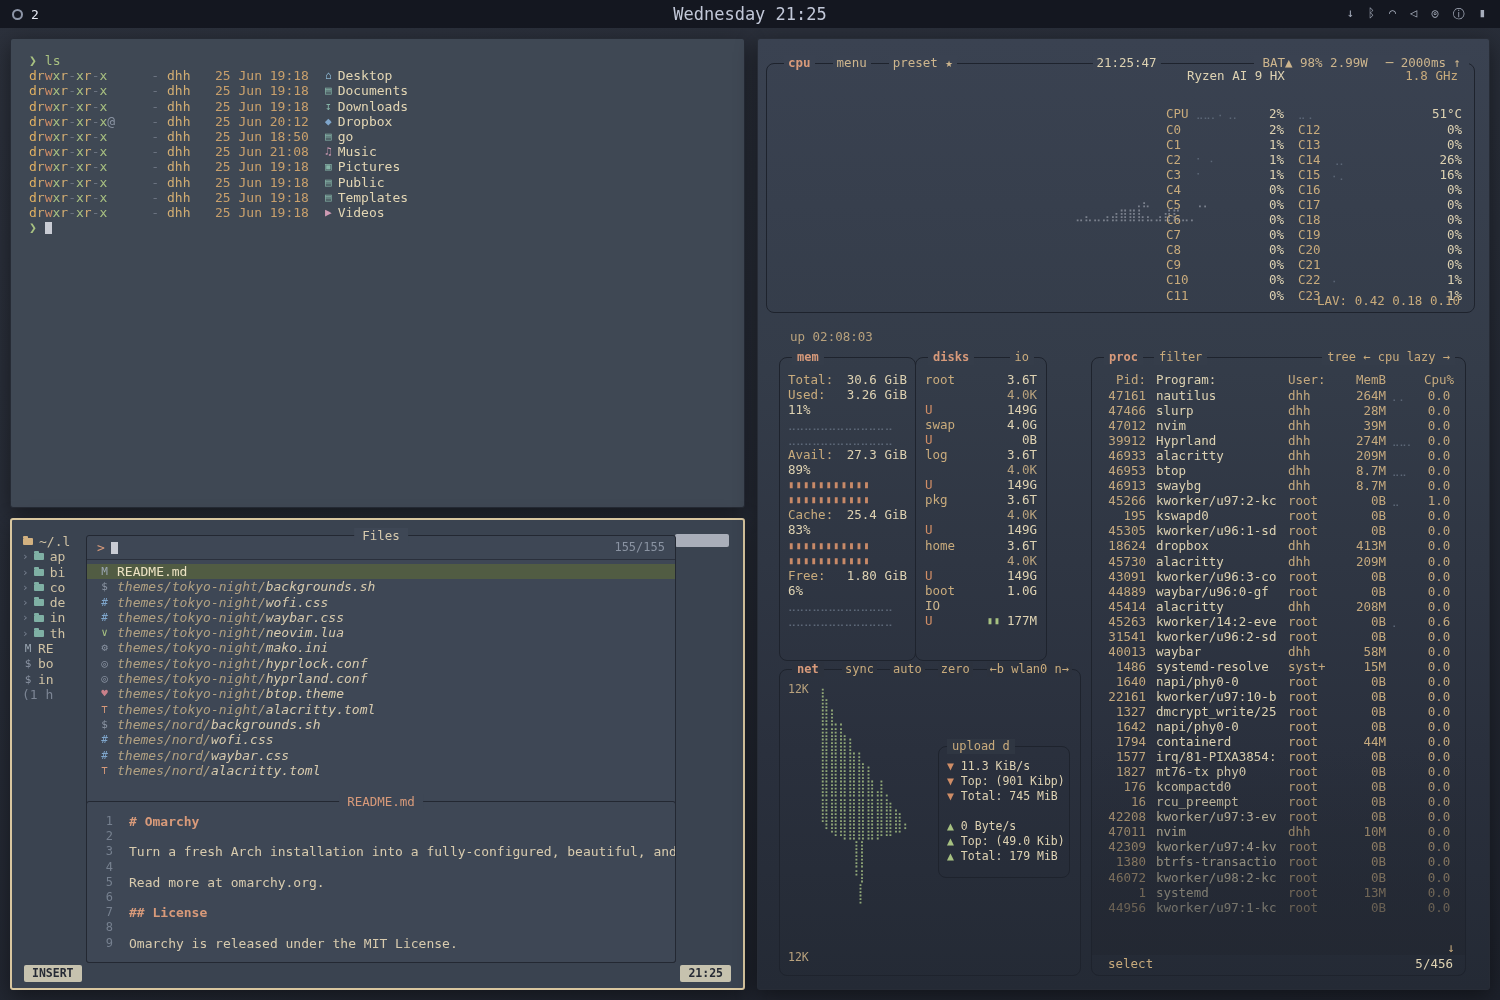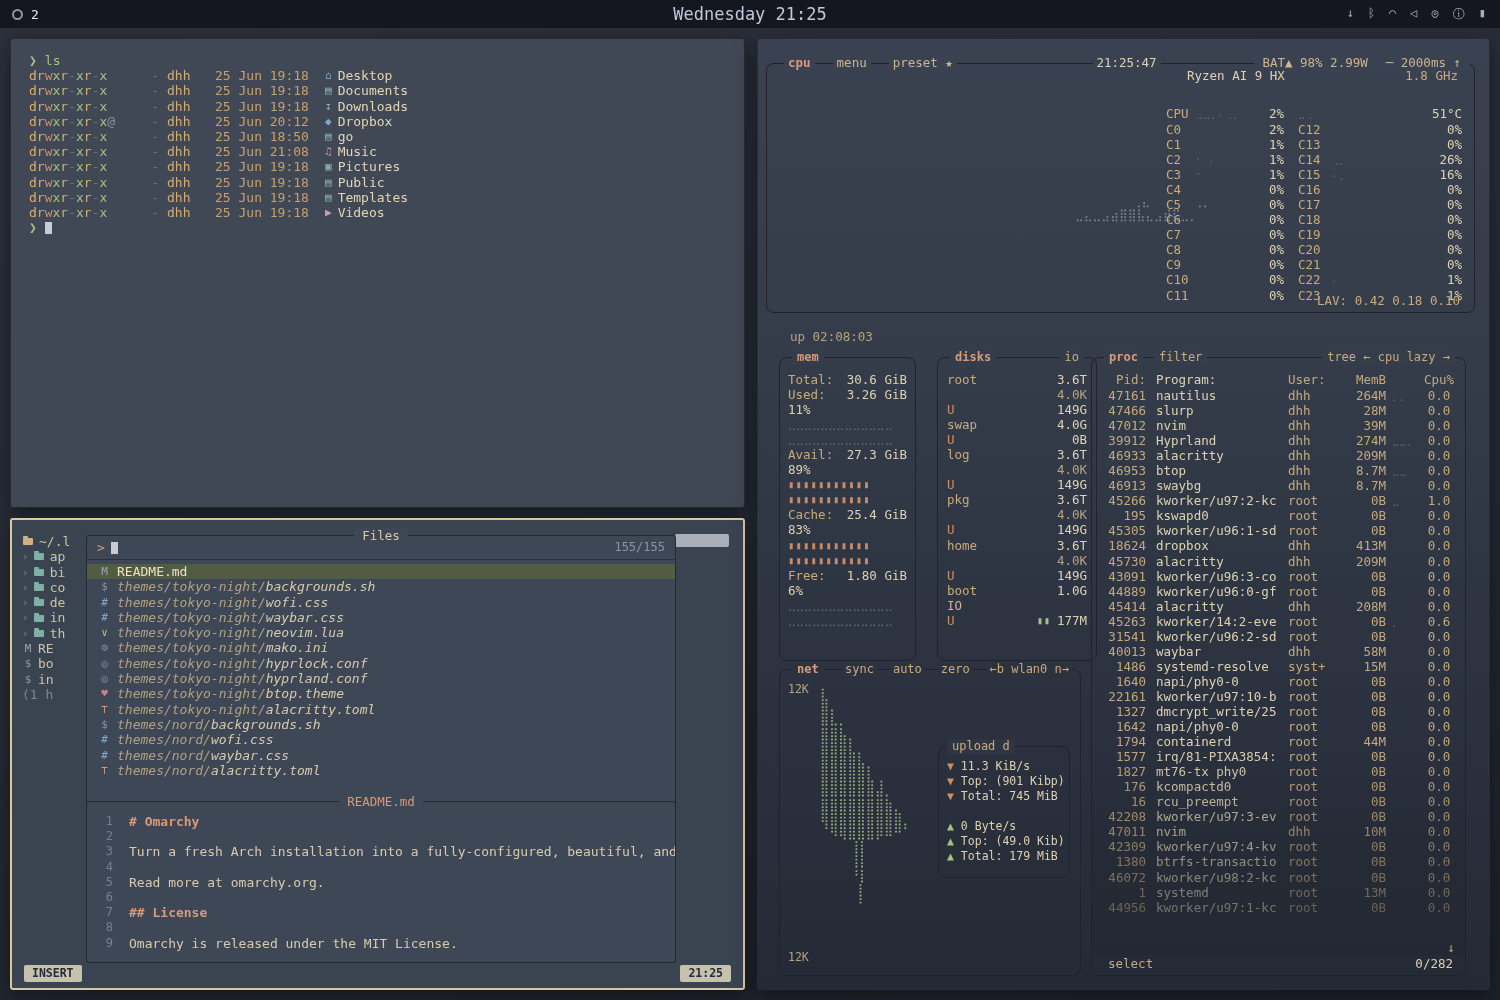--- a/index.html
+++ b/index.html
@@ -106,21 +106,21 @@
   .p-mem{left:21px;top:318px;width:137px;height:304px}
   .p-mem .p-label{background:#353d4a}
   .mem-lines{position:absolute;top:14px;left:8px;right:8px}
   .ml{height:15.06px;display:flex;justify-content:space-between;align-items:center;overflow:hidden}
   .ml-l{color:#c9ab7c}
   .ml-v{color:#ded2b2}
   .ml-pct{color:#ded2b2}
   .ml-bar-dots{color:#5d6878;font-size:11px}
   .ml-bar-blocks{color:#c98a68;font-size:10px;letter-spacing:1.5px}
 
-  .p-disks{left:179px;top:318px;width:160px;height:304px}
+  .p-disks{left:157px;top:318px;width:132px;height:304px}
   .p-disks .p-label{background:#353d4a}
   .p-disks .p-sublabel{right:12px;background:#353d4a}
   .disk-lines{position:absolute;top:14px;left:9px;right:9px}
   .dl{height:15.06px;display:flex;align-items:center;overflow:hidden}
   .dl-name .dl-l{color:#c9ab7c}
   .dl-used .dl-l{color:#cf8d66}
   .dl-v{margin-left:auto;color:#ded2b2}
   .dl-io .dl-v{color:#b9a27d}
   .dl-bar{margin-left:auto;color:#a7c181;font-size:10px;letter-spacing:1px}
   .dl-v.noauto{margin-left:6px}
@@ -892,21 +892,21 @@
           <div class="pc-row">
             <span class="pc-pid">43091</span>
             <span class="pc-prog">kworker/u96:3-co</span>
             <span class="pc-user">root</span>
             <span class="pc-mem">0B</span>
             <span class="pc-g"></span>
             <span class="pc-cpu">0.0</span>
           </div>
           <div class="pc-row">
             <span class="pc-pid">44889</span>
-            <span class="pc-prog">kworker/u96:0-gf</span>
+            <span class="pc-prog">waybar/u96:0-gf</span>
             <span class="pc-user">root</span>
             <span class="pc-mem">0B</span>
             <span class="pc-g"></span>
             <span class="pc-cpu">0.0</span>
           </div>
           <div class="pc-row">
             <span class="pc-pid">45414</span>
             <span class="pc-prog">alacritty</span>
             <span class="pc-user">dhh</span>
             <span class="pc-mem">208M</span>
@@ -1071,18 +1071,18 @@
             <span class="pc-user">root</span>
             <span class="pc-mem">0B</span>
             <span class="pc-g"></span>
             <span class="pc-cpu">0.0</span>
           </div>
         </div>
       <div class="proc-fade"></div>
       <span class="proc-scroll">↓</span>
       <div class="proc-foot">
         <span>select</span>
-        <span class="proc-count">0/282</span>
+        <span class="proc-count">5/456</span>
       </div>
     </div>
   </div>
 
 </div>
 
 </body></html>

